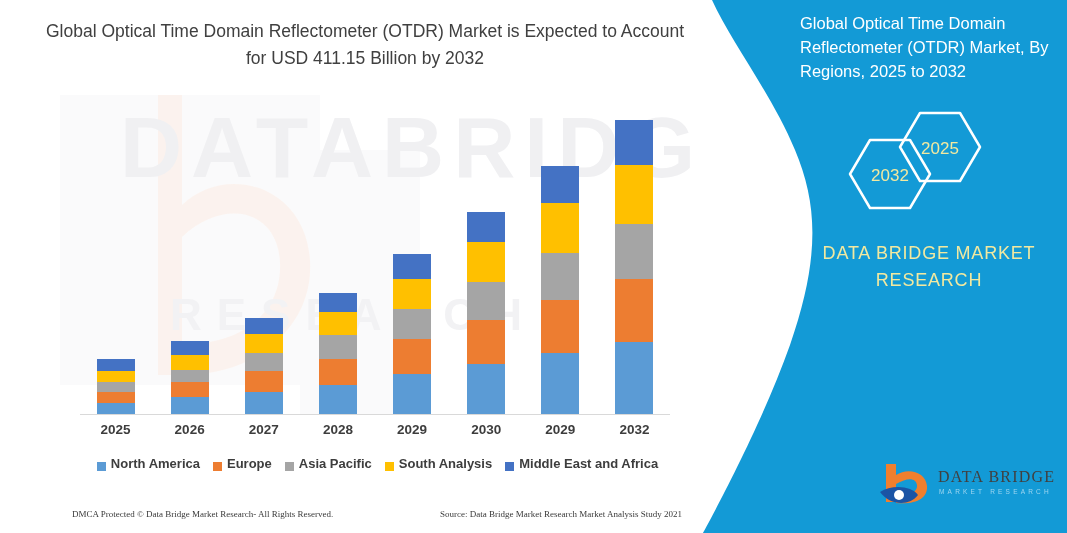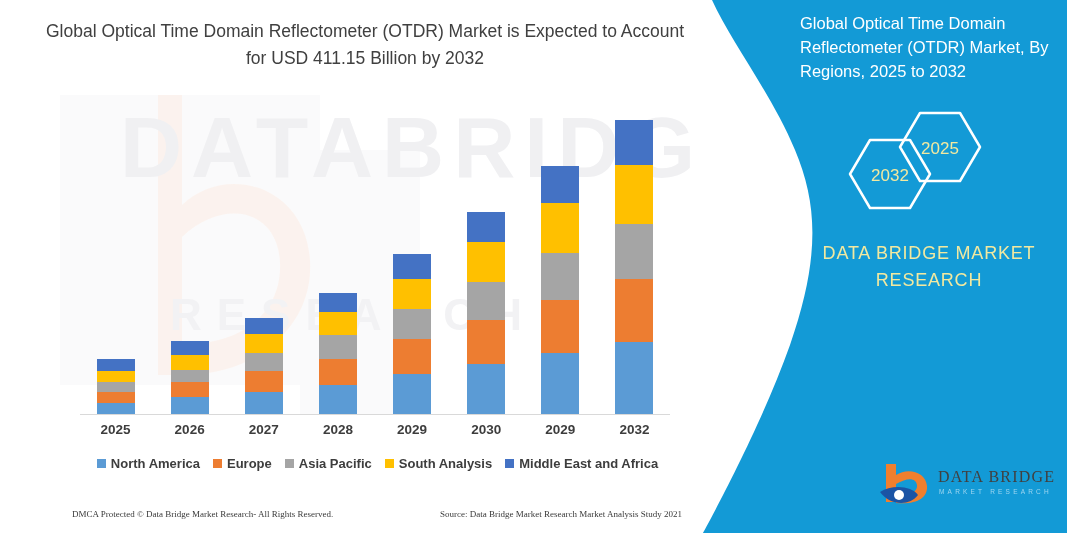--- a/index.html
+++ b/index.html
@@ -152,21 +152,21 @@
     left: 80px;
     top: 456px;
     width: 595px;
     display: flex;
     justify-content: center;
     align-items: center;
     gap: 13px;
   }
   .legend-item {
     display: flex;
-    align-items: center;
+    align-items: flex-end;
     gap: 5px;
   }
   .legend-swatch {
     width: 9px;
     height: 9px;
     flex: 0 0 auto;
   }
   .legend-label {
     font-size: 13px;
     font-weight: 700;

